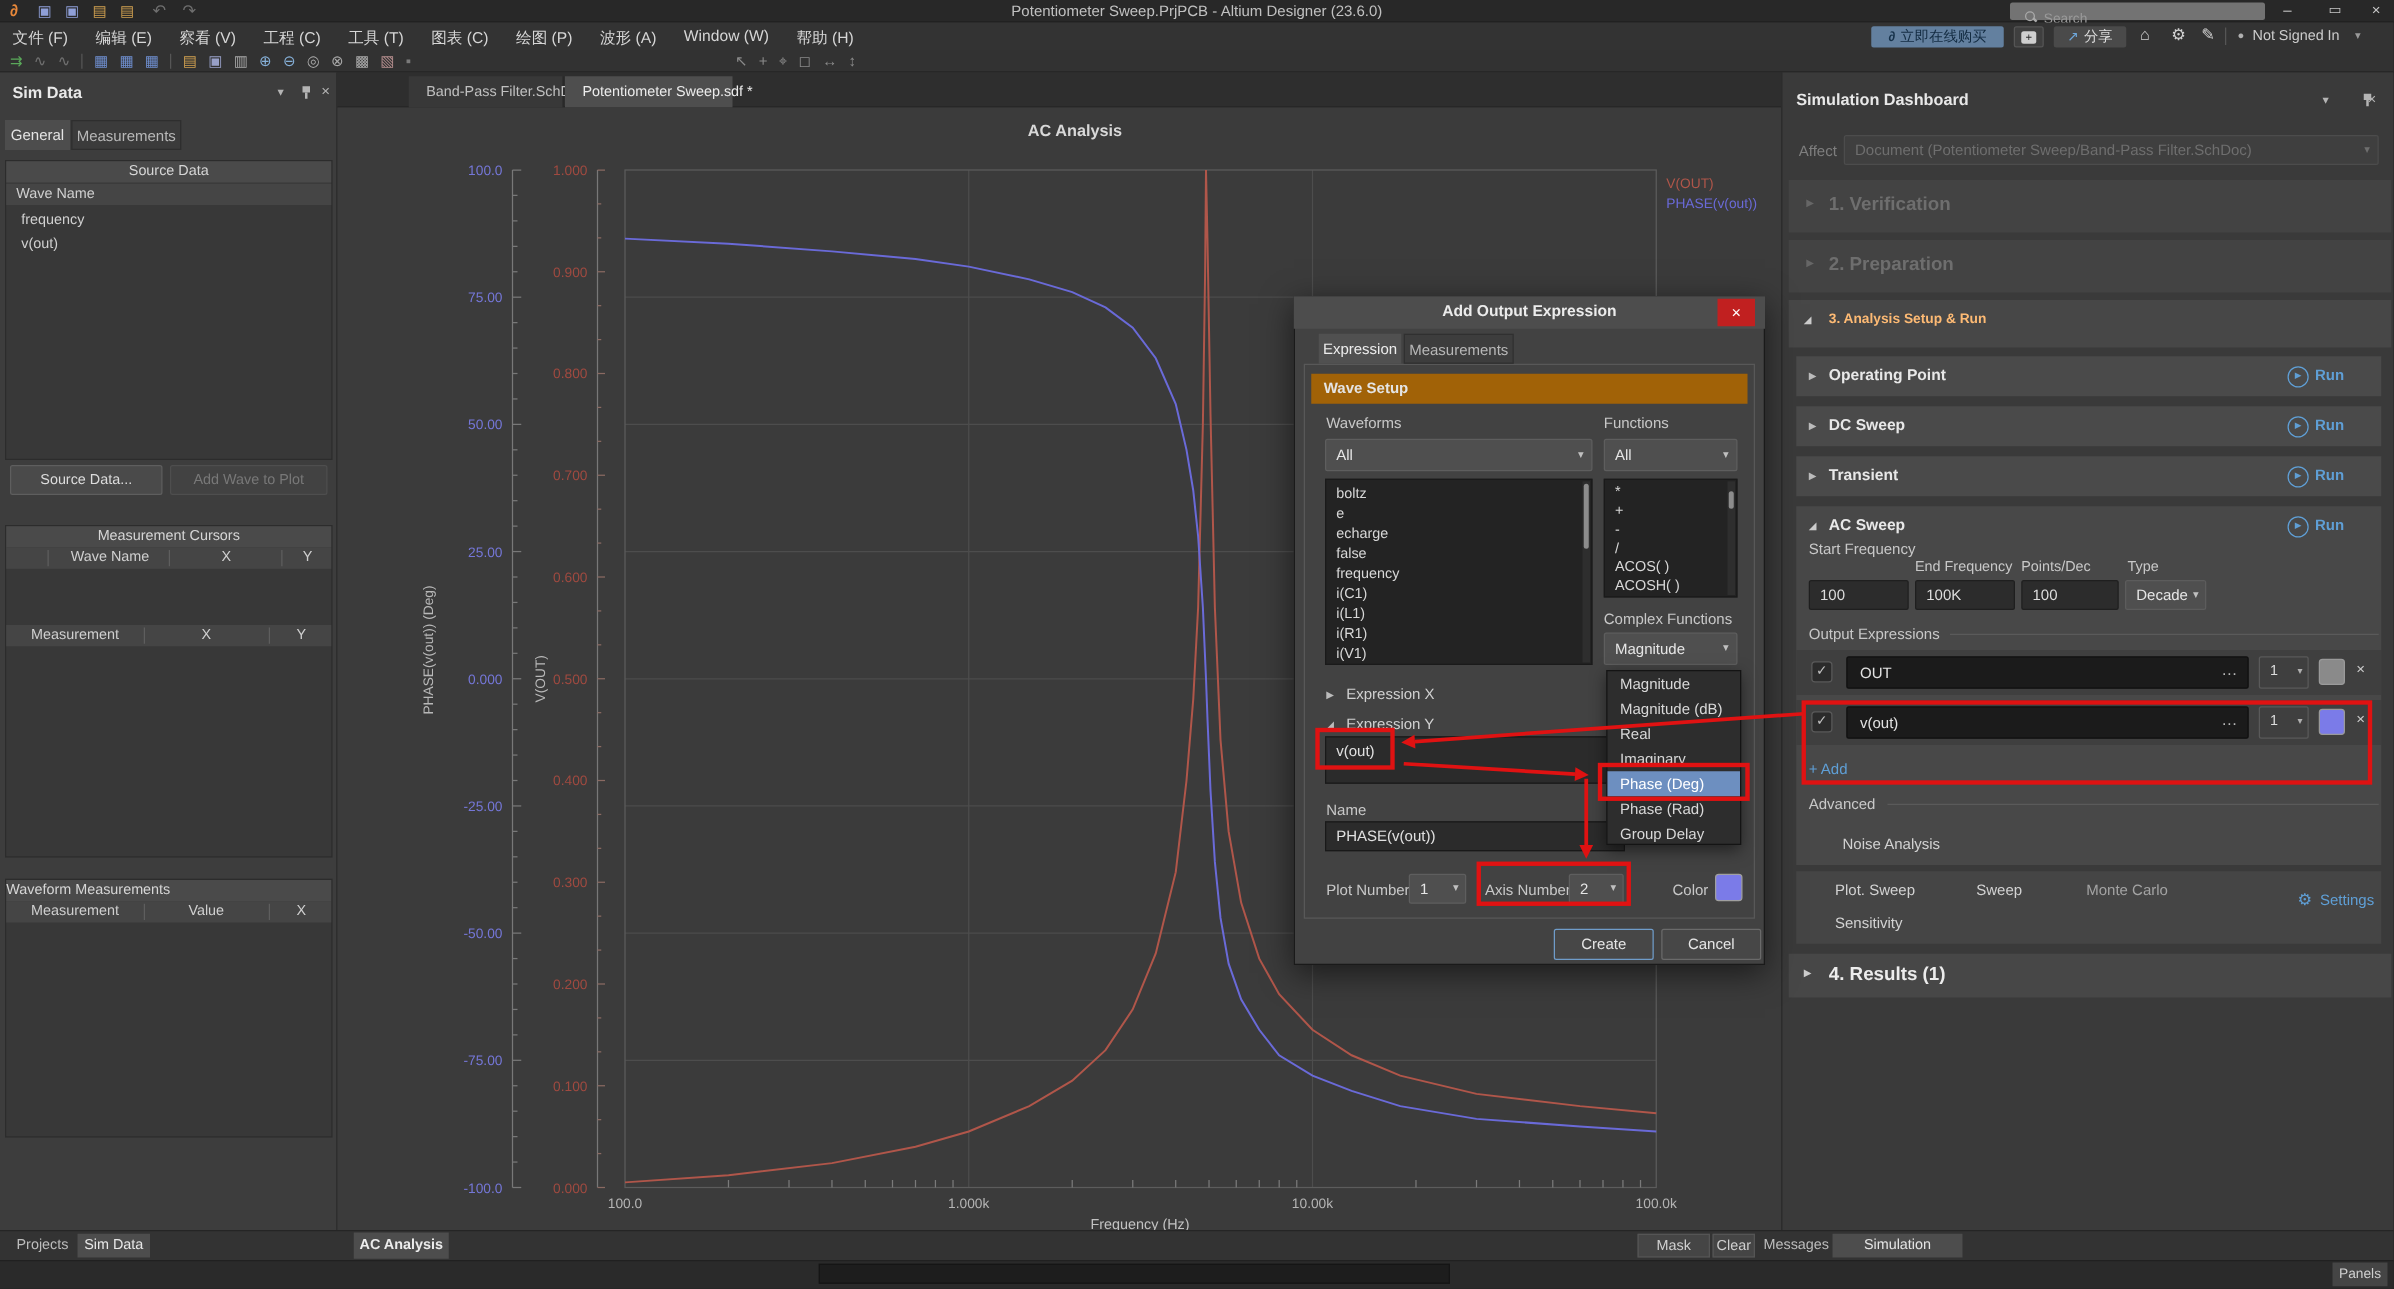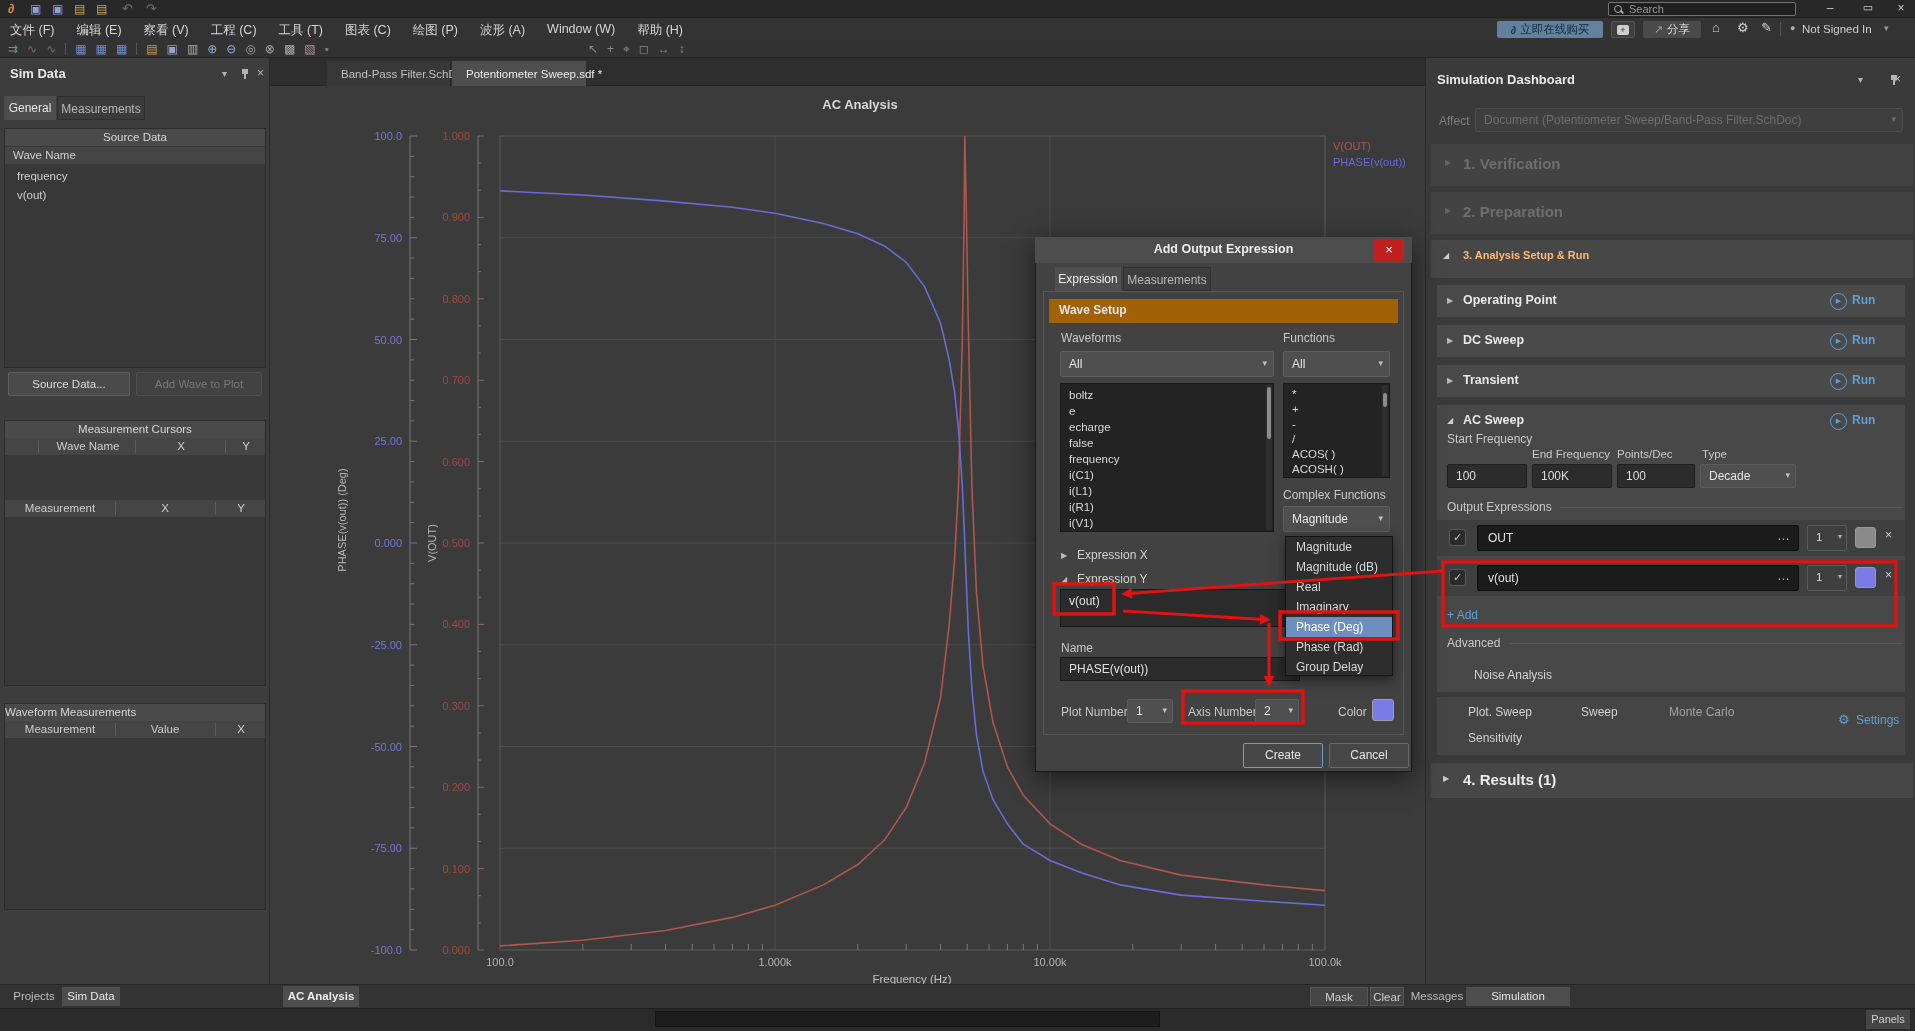--- a/index.html
+++ b/index.html
@@ -23,28 +23,29 @@
   .hdrline{position:absolute;height:1px;background:#5a5a5a}
   .colsep{position:absolute;width:1px;background:#5e5e5e}
 </style>
 </head>
 <body>
 
 <div id="root">
 
   
   <div class="a" style="left:0;top:0;width:1915px;height:18px;background:#282828;border-bottom:1px solid #1f1f1f"></div>
+  <div class="a" style="left:0;top:2px;width:1915px;text-align:center;font-size:12px;color:#c0c0c0">Potentiometer Sweep.PrjPCB - Altium Designer (23.6.0)</div>
   <span class="a" style="left:8px;top:1px;color:#e8883a;font-weight:bold;font-size:13px">∂</span>
   <span class="a" style="left:30px;top:2px;color:#8f9fd8;font-size:12px">▣</span>
   <span class="a" style="left:52px;top:2px;color:#8f9fd8;font-size:12px">▣</span>
   <span class="a" style="left:74px;top:2px;color:#d0a050;font-size:12px">▤</span>
   <span class="a" style="left:96px;top:2px;color:#d0a050;font-size:12px">▤</span>
   <span class="a" style="left:122px;top:1px;color:#6f6f6f;font-size:13px">↶</span>
   <span class="a" style="left:146px;top:1px;color:#6f6f6f;font-size:13px">↷</span>
-  <div class="a" style="left:1608px;top:2px;width:188px;height:14px;background:#1f1f1f;border:1px solid #737373;border-radius:2px;display:flex;align-items:flex-end;gap:5px;padding:0 5px">
+  <div class="a" style="left:1608px;top:2px;width:204px;height:14px;background:#1f1f1f;border:7px solid #737373;border-radius:2px;display:flex;align-items:flex-start;gap:5px;padding:0 5px">
     <span class="lens"></span>
     <span style="font-size:11px;color:#9a9a9a">Search</span>
   </div>
   <div class="a" style="left:1815px;top:1px;width:30px;height:16px;text-align:center;font-size:12px;color:#c8c8c8">–</div>
   <div class="a" style="left:1853px;top:1px;width:30px;height:16px;text-align:center;font-size:11px;color:#c8c8c8">▭</div>
   <div class="a" style="left:1889px;top:1px;width:24px;height:16px;text-align:center;font-size:12px;color:#c8c8c8">×</div>
 
   
   <div class="a" style="left:0;top:18px;width:1915px;height:22px;background:#333333"></div>
   <div class="a" id="menus" style="left:10px;top:22px">
@@ -355,21 +356,21 @@
   <span class="a" style="left:1463px;top:413px;font-size:12.5px;font-weight:bold;color:#e8e8e8">AC Sweep</span>
   <span class="runc" style="left:1830px;top:413px">▶</span>
   <span class="a" style="left:1852px;top:413px;font-size:12px;font-weight:bold;color:#5f9fd6">Run</span>
   <span class="a" style="left:1447px;top:432px;font-size:12px;color:#c8c8c8">Start Frequency</span>
   <span class="a" style="left:1532px;top:448px;font-size:11.5px;color:#c8c8c8">End Frequency</span>
   <span class="a" style="left:1617px;top:448px;font-size:11.5px;color:#c8c8c8">Points/Dec</span>
   <span class="a" style="left:1702px;top:448px;font-size:11.5px;color:#c8c8c8">Type</span>
   <div class="a" style="left:1447px;top:464px;width:80px;height:24px;background:#2c2c2c;border:1px solid #1f1f1f;border-radius:2px;line-height:22px;padding-left:8px;font-size:12px;color:#dddddd">100</div>
   <div class="a" style="left:1532px;top:464px;width:80px;height:24px;background:#2c2c2c;border:1px solid #1f1f1f;border-radius:2px;line-height:22px;padding-left:8px;font-size:12px;color:#dddddd">100K</div>
   <div class="a" style="left:1617px;top:464px;width:78px;height:24px;background:#2c2c2c;border:1px solid #1f1f1f;border-radius:2px;line-height:22px;padding-left:8px;font-size:12px;color:#dddddd">100</div>
-  <div class="a" style="left:1700px;top:464px;width:96px;height:24px;background:#4f4f4f;border:1px solid #5c5c5c;border-radius:2px">
+  <div class="a" style="left:1700px;top:464px;width:65px;height:24px;background:#4f4f4f;border:1px solid #5c5c5c;border-radius:2px">
     <span style="position:absolute;left:8px;top:4px;font-size:12px;color:#e6e6e6">Decade</span>
     <span style="position:absolute;right:5px;top:5px;font-size:9px;color:#c0c0c0">▾</span>
   </div>
   <span class="a" style="left:1447px;top:500px;font-size:12px;color:#c8c8c8">Output Expressions</span>
   <div class="hdrline" style="left:1560px;top:507px;width:343px"></div>
   <div id="exprrows"></div>
   <span class="a" style="left:1447px;top:608px;font-size:12px;color:#5f9fd6">+ Add</span>
   <span class="a" style="left:1447px;top:636px;font-size:12px;color:#c8c8c8">Advanced</span>
   <div class="hdrline" style="left:1510px;top:643px;width:393px"></div>
   <div class="a cb" style="left:1449px;top:666px;width:16px;height:16px"></div>

